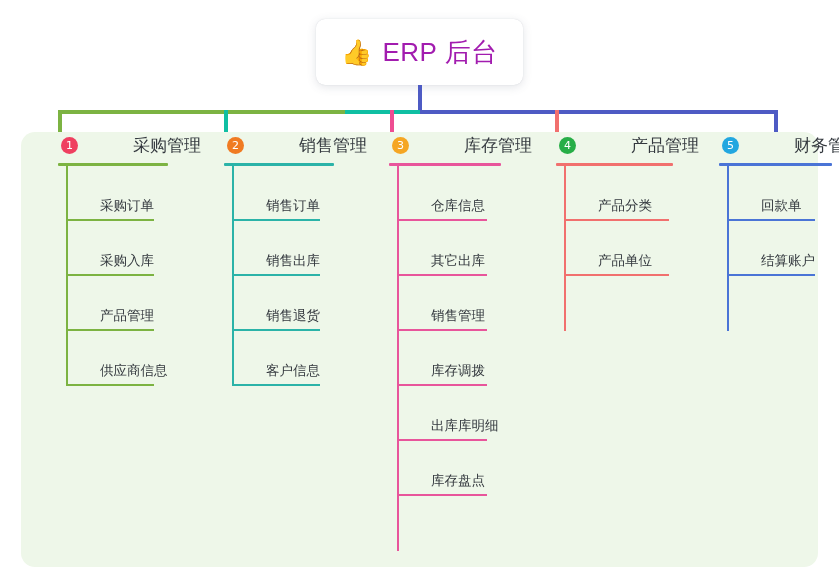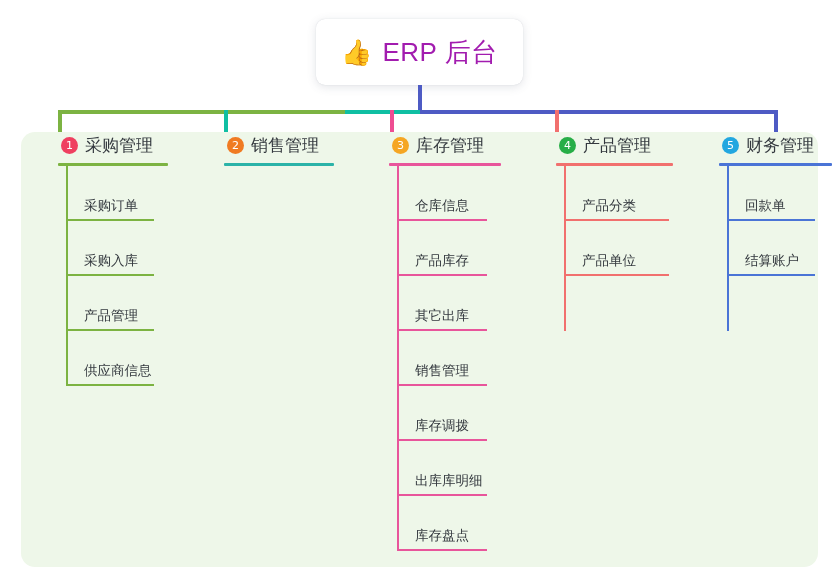--- a/index.html
+++ b/index.html
@@ -63,31 +63,31 @@
     display: flex; align-items: center; gap: 7px;
     height: 26px; padding-left: 3px;
     white-space: nowrap;
   }
   .badge {
     width: 17px; height: 17px; border-radius: 50%;
     color: #fff; font-size: 11px; line-height: 17px;
     text-align: center; flex: 0 0 auto;
     font-family: "DejaVu Sans", sans-serif;
   }
-  .col-title { font-size: 17px; color: #33383e; }
+  .col-title { font-size: 17px; color: #33383e; margin-left: 48px; }
   .head-rule { height: 3px; margin-top: 5px; border-radius: 1px; }
 
   
   .items { position: relative; margin-left: 8px; padding-top: 0; }
   .spine { position: absolute; left: 0; top: 0; width: 2px; }
   .item {
     position: relative;
     height: 55px;
     display: flex; align-items: flex-end;
-    padding-left: 18px;
+    padding-left: 34px;
   }
   .item-label {
     font-size: 13.5px; color: #33383e;
     padding-bottom: 6px; white-space: nowrap;
   }
   .item-rule {
     position: absolute; left: 0; bottom: 0; height: 2px;
   }
 </style>
 </head>
@@ -137,38 +137,53 @@
               <div class="item-rule" style="background: rgb(124, 179, 66); width: 88px;"></div>
             </div>
           </div>
         </div>
         <div class="col" style="left: 203px;">
           <div class="col-head">
             <span class="badge" style="background: rgb(240, 123, 34);">2</span>
             <span class="col-title">销售管理</span>
           </div>
           <div class="head-rule" style="background: rgb(43, 179, 168); width: 110px;"></div>
+          <div class="items">
+            <div class="spine" style="background: rgb(43, 179, 168); height: 220px;"></div>
+            <div class="item">
+              <span class="item-label">销售订单</span>
+              <div class="item-rule" style="background: rgb(43, 179, 168); width: 88px;"></div>
+            </div>
+            <div class="item">
+              <span class="item-label">销售出库</span>
+              <div class="item-rule" style="background: rgb(43, 179, 168); width: 88px;"></div>
+            </div>
+            <div class="item">
+              <span class="item-label">销售退货</span>
+              <div class="item-rule" style="background: rgb(43, 179, 168); width: 88px;"></div>
+            </div>
+            <div class="item">
+              <span class="item-label">客户信息</span>
+              <div class="item-rule" style="background: rgb(43, 179, 168); width: 88px;"></div>
+            </div>
+          </div>
         </div>
         <div class="col" style="left: 368px;">
           <div class="col-head">
             <span class="badge" style="background: rgb(245, 166, 35);">3</span>
             <span class="col-title">库存管理</span>
           </div>
           <div class="head-rule" style="background: rgb(232, 85, 155); width: 112px;"></div>
           <div class="items">
             <div class="spine" style="background: rgb(232, 85, 155); height: 385px;"></div>
             <div class="item">
               <span class="item-label">仓库信息</span>
               <div class="item-rule" style="background: rgb(232, 85, 155); width: 90px;"></div>
             </div>
             <div class="item">
-              <span class="item-label">产品库存</span>
-              <div class="item-rule" style="background: rgb(232, 85, 155); width: 90px;"></div>
-            </div>
-            <div class="item">
               <span class="item-label">其它出库</span>
               <div class="item-rule" style="background: rgb(232, 85, 155); width: 90px;"></div>
             </div>
             <div class="item">
               <span class="item-label">销售管理</span>
               <div class="item-rule" style="background: rgb(232, 85, 155); width: 90px;"></div>
             </div>
             <div class="item">
               <span class="item-label">库存调拨</span>
               <div class="item-rule" style="background: rgb(232, 85, 155); width: 90px;"></div>

